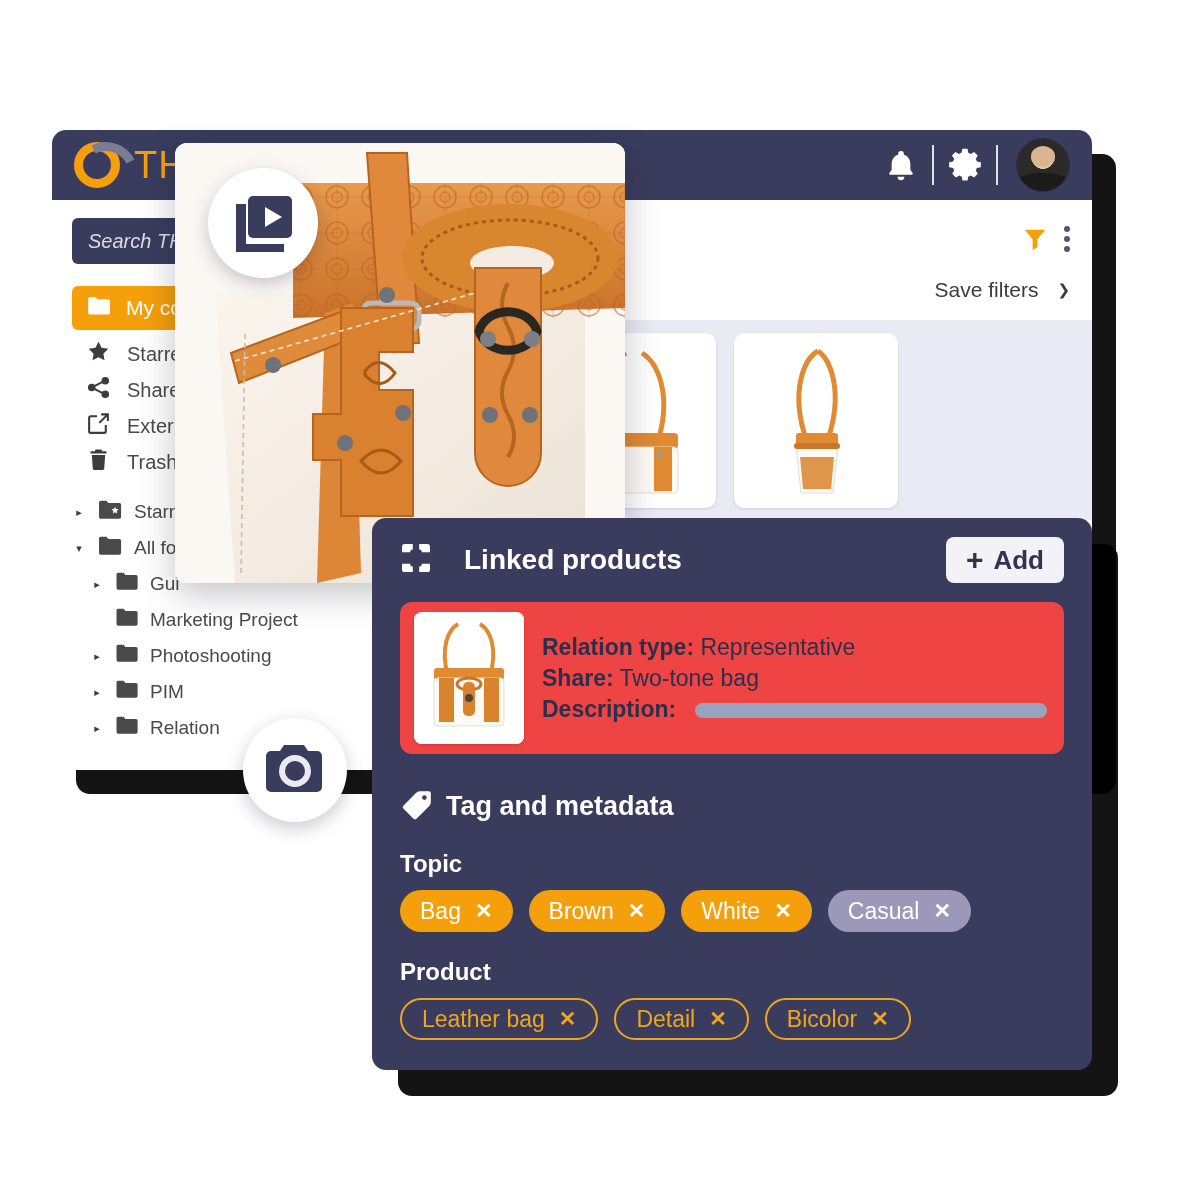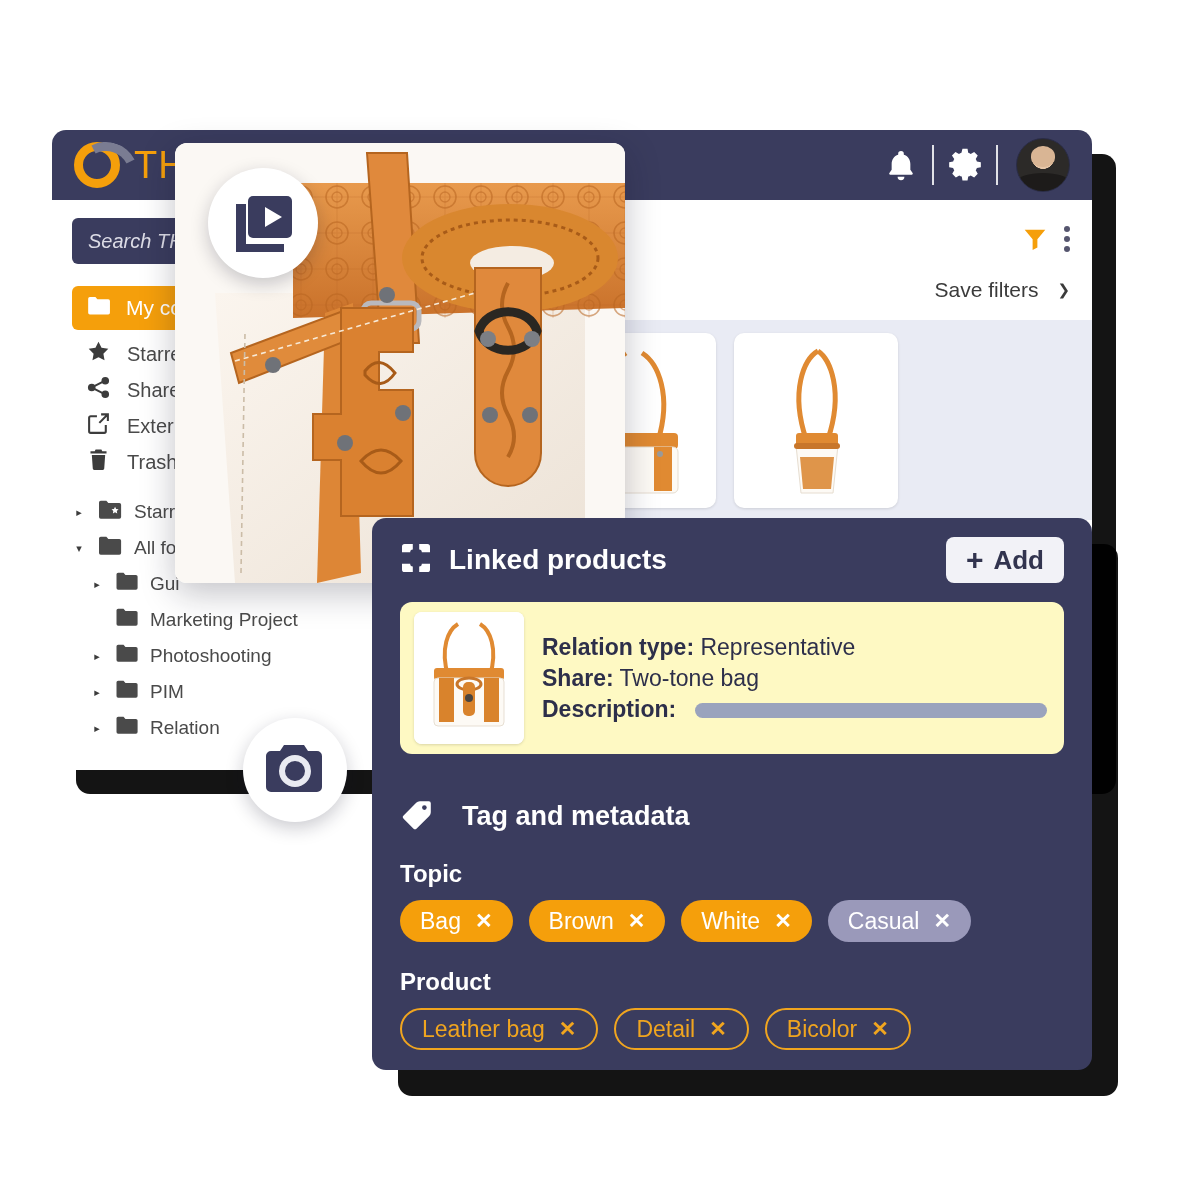--- a/index.html
+++ b/index.html
@@ -175,53 +175,53 @@
     background: #3a3c5e;
     border-radius: 14px;
     box-shadow: 26px 26px 0 rgba(0,0,0,.92);
     z-index: 8;
     padding: 0 28px;
   }
   .panel-head {
     display: flex; align-items: center; height: 84px;
   }
   .panel-head .title {
-    color: #ffffff; font-size: 28px; font-weight: bold; margin-left: 17px;
+    color: #ffffff; font-size: 28px; font-weight: bold; margin-left: 32px;
   }
   .add-btn {
     margin-left: auto; background: #f2f2f7; color: #32344f;
     border-radius: 8px; height: 46px; padding: 0 20px;
     display: flex; align-items: center; gap: 10px;
     font-size: 26px; font-weight: bold;
   }
   .add-btn .plus { font-size: 30px; font-weight: bold; line-height: 1; }
 
   .product-card {
-    background: #fef9c3; border-radius: 12px;
+    background: #ef4444; border-radius: 12px;
     height: 152px; display: flex; align-items: center;
     padding: 10px 14px; gap: 18px;
   }
   .product-thumb {
     width: 110px; height: 132px; background: #ffffff;
     border-radius: 8px; position: relative; overflow: hidden;
     flex: 0 0 110px;
     box-shadow: 0 1px 3px rgba(0,0,0,.15);
   }
   .prod-lines { display: flex; flex-direction: column; gap: 4px; }
   .pline { font-size: 23px; color: #2d2f4a; white-space: nowrap; }
   .pline b { font-weight: bold; }
   .desc-bar {
     display: inline-block; vertical-align: middle;
     width: 352px; height: 15px; border-radius: 8px;
     background: #9aa3bd; margin-left: 12px;
   }
 
   .tagmeta-head {
-    display: flex; align-items: center; gap: 28px;
-    margin-top: 44px;
+    display: flex; align-items: center; gap: 12px;
+    margin-top: 34px;
   }
   .tagmeta-head .title { color: #ffffff; font-size: 27px; font-weight: bold; }
   .group-label {
     color: #ffffff; font-size: 24px; font-weight: bold;
     margin-top: 26px; margin-bottom: 12px;
   }
   .chip-row { display: flex; gap: 16px; flex-wrap: wrap; }
   .chip {
     display: flex; align-items: center; gap: 14px;
     height: 42px; padding: 0 20px; border-radius: 22px;

